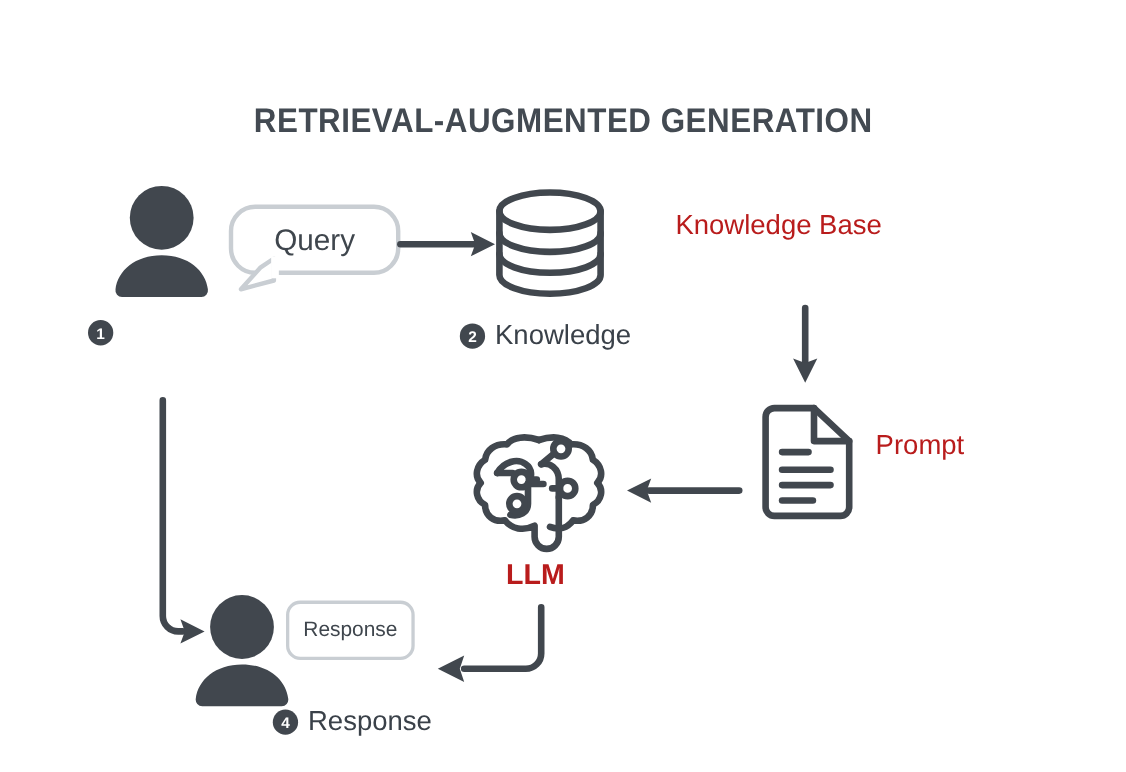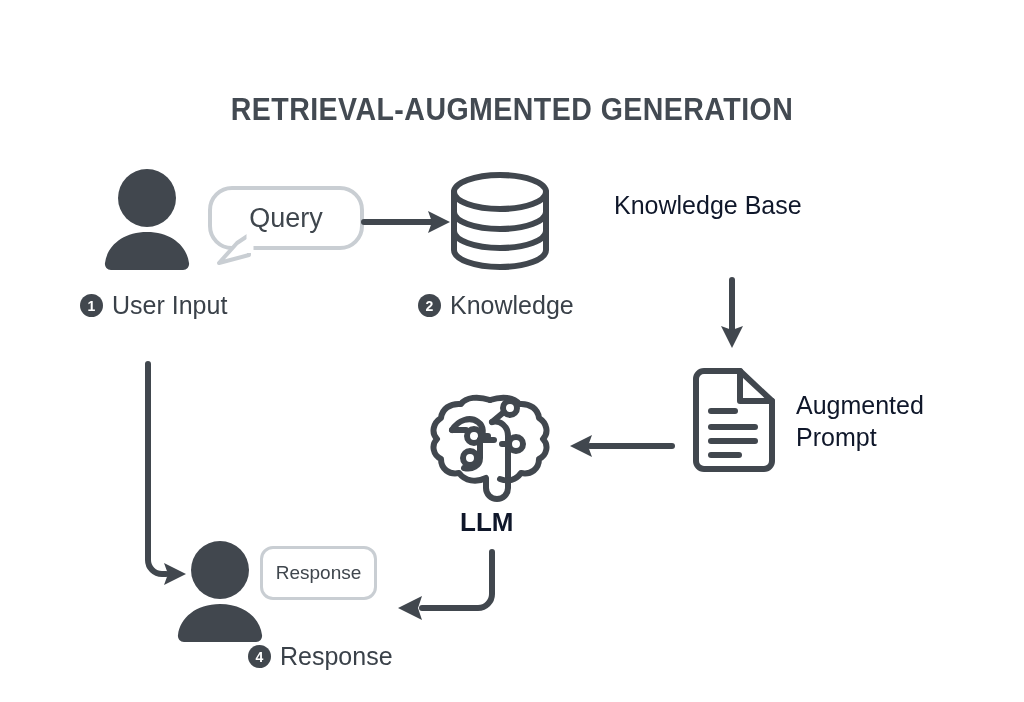--- a/index.html
+++ b/index.html
@@ -32,21 +32,21 @@
     font-weight: bold;
     letter-spacing: 0.5px;
     color: #434a52;
     font-family: "Liberation Sans Narrow", "Liberation Sans", sans-serif;
     transform: scaleX(0.92);
   }
 
   
   .node-label {
     font-size: 25px;
-    color: #0f172a;
+    color: #b91c1c;
     white-space: nowrap;
     line-height: 1.28;
   }
   .step-label {
     font-size: 25px;
     color: #3a4149;
     white-space: nowrap;
     display: flex;
     align-items: center;
     gap: 9px;
@@ -126,21 +126,20 @@
     <span class="tail">
       <svg width="40" height="34" viewBox="0 0 40 34">
         <path d="M32 2 L32 22 L2 30 L20 10 Z" fill="#ffffff" stroke="#c9ced3" stroke-width="4" stroke-linejoin="round"></path>
         <path d="M33 0 L33 20" stroke="#ffffff" stroke-width="7"></path>
       </svg>
     </span>
   </div>
 
   <div class="abs step-label" style="left:80px; top:291px;">
     <span class="badge">1</span>
-    <span>User Input</span>
   </div>
 
   <div class="abs" style="left:362px; top:206px; width:92px; height:32px;">
     <svg width="92" height="32" viewBox="0 0 92 32">
       <path class="stroke" d="M2 16 H 70"></path>
       <path class="fill-dark" d="M88 16 L 66 5 L 70 16 L 66 27 Z"></path>
     </svg>
   </div>
 
   <div class="abs" style="left:448px; top:170px; width:104px; height:102px;">
@@ -173,21 +172,20 @@
       <path class="stroke" d="M4 12 a 8 8 0 0 1 8 -8 H 48 L 80 34 V 94 a 8 8 0 0 1 -8 8 H 12 a 8 8 0 0 1 -8 -8 Z"></path>
       <path class="stroke" d="M48 4 V 34 H 80"></path>
       <path class="stroke" d="M19 44 H 43"></path>
       <path class="stroke" d="M19 60 H 63"></path>
       <path class="stroke" d="M19 74 H 63"></path>
       <path class="stroke" d="M19 88 H 47"></path>
     </svg>
   </div>
 
   <div class="abs node-label" style="left:796px; top:389px;">
-    <div>Augmented</div>
     <div>Prompt</div>
   </div>
 
   <div class="abs" style="left:566px; top:430px; width:108px; height:32px;">
     <svg width="108" height="32" viewBox="0 0 108 32">
       <path class="stroke" d="M106 16 H 24"></path>
       <path class="fill-dark" d="M4 16 L 26 5 L 22 16 L 26 27 Z"></path>
     </svg>
   </div>
 

